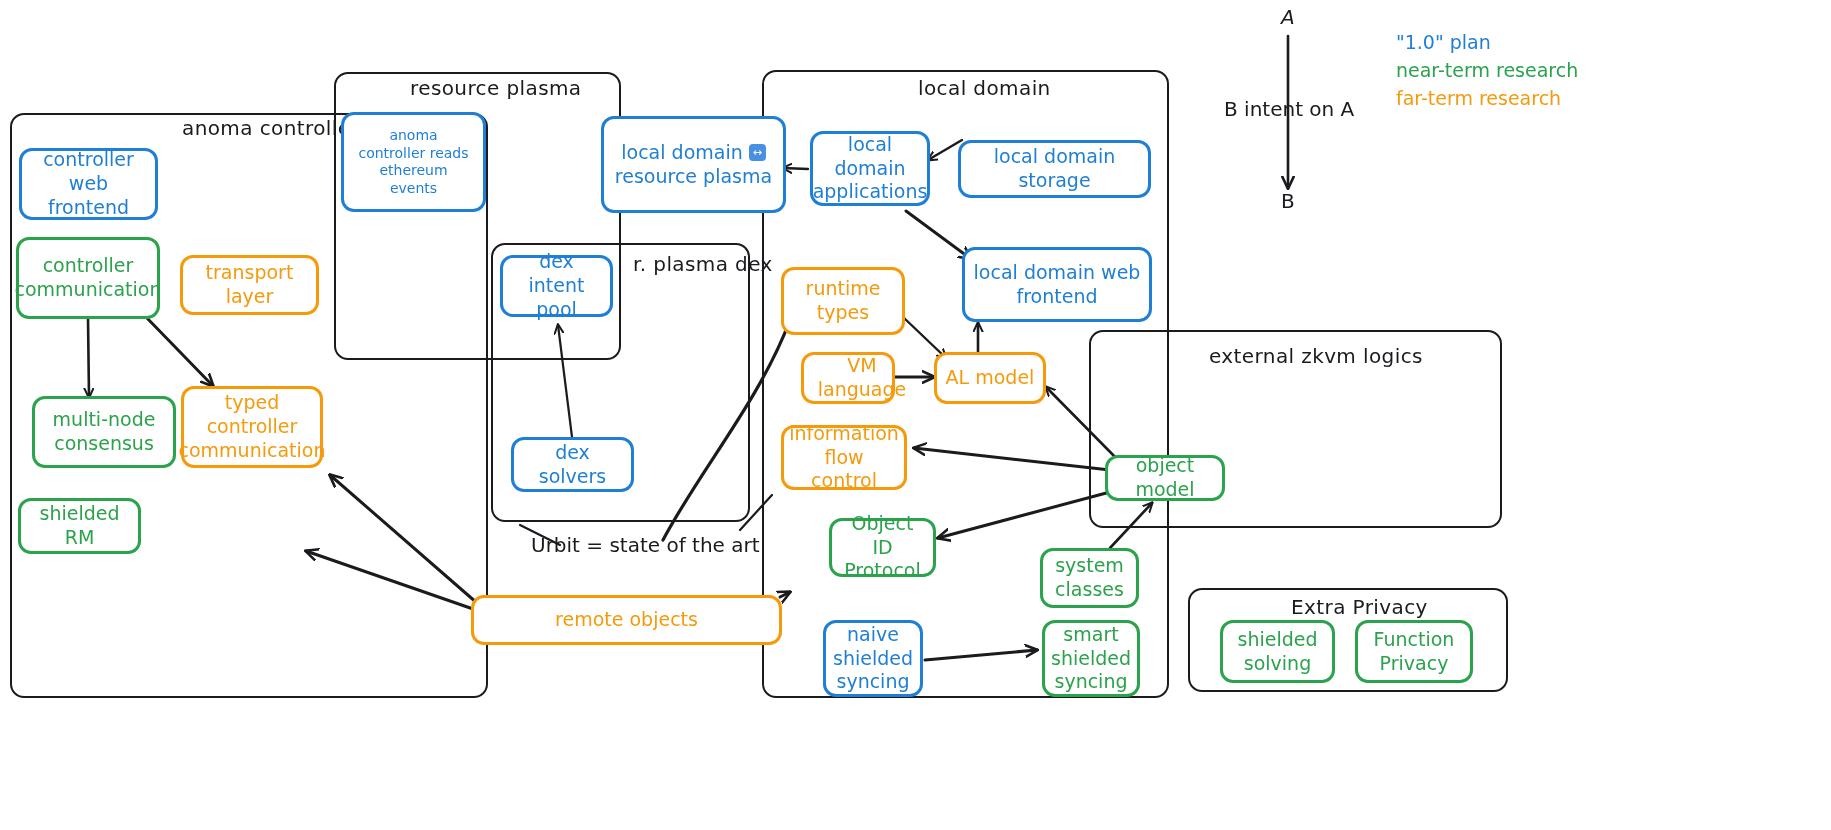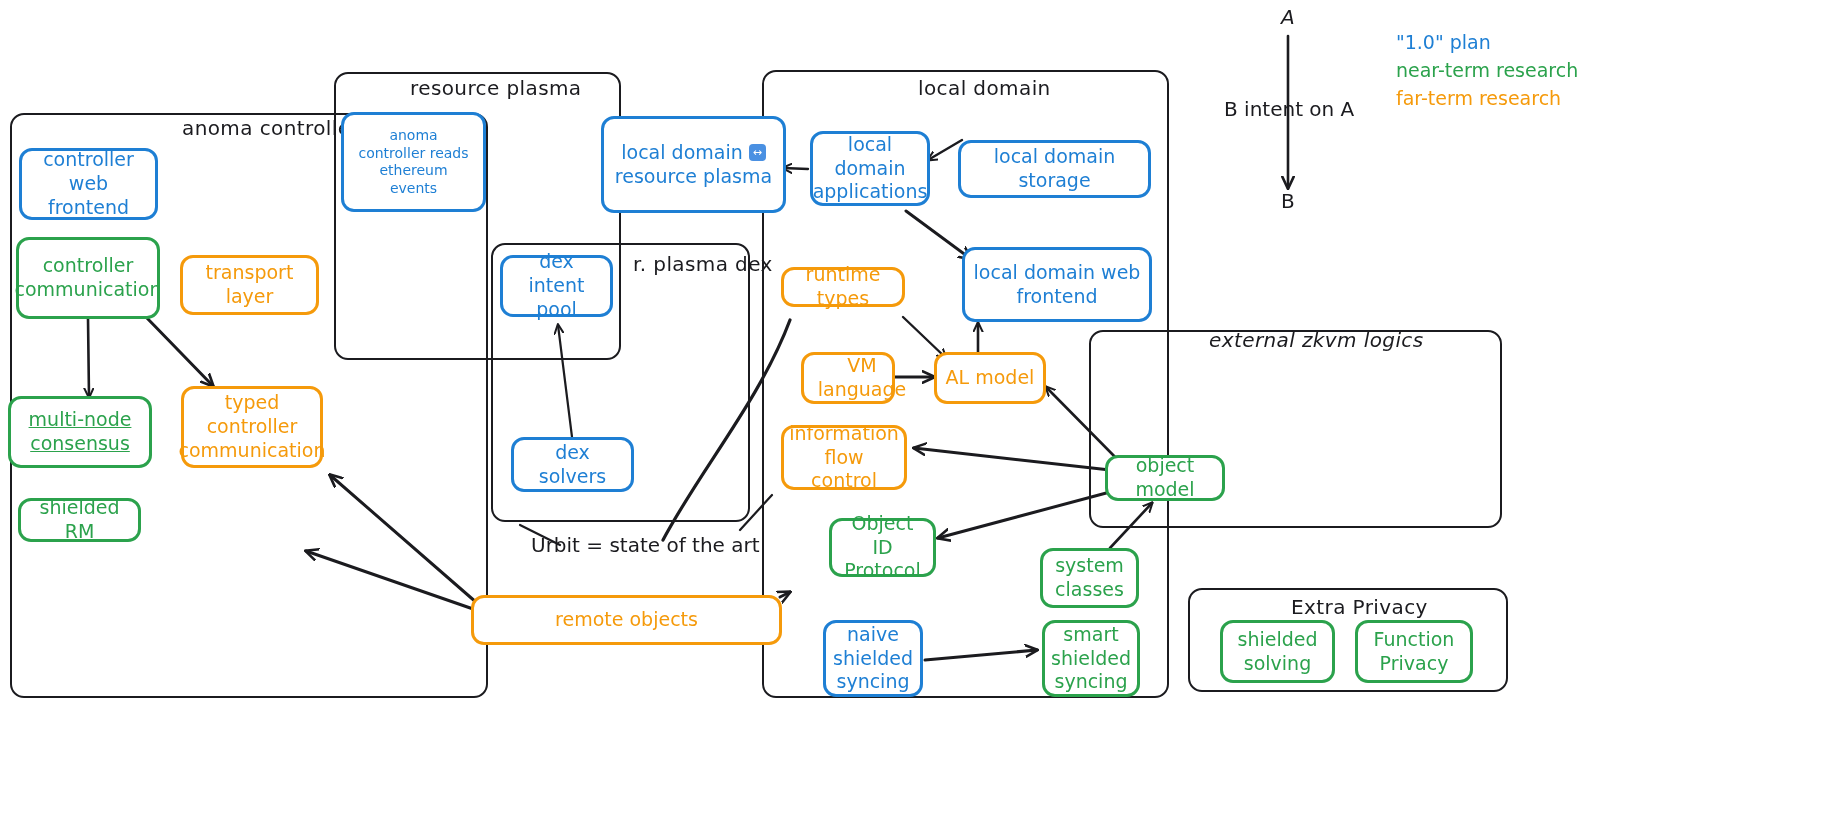--- a/index.html
+++ b/index.html
@@ -97,21 +97,21 @@
   <div class="group" style="left:334px; top:72px; width:287px; height:288px;"></div>
   <div class="group-label" style="left:410px; top:76px;">resource plasma</div>
 
   <div class="group" style="left:491px; top:243px; width:259px; height:279px;"></div>
   <div class="group-label" style="left:633px; top:252px;">r. plasma dex</div>
 
   <div class="group" style="left:762px; top:70px; width:407px; height:628px;"></div>
   <div class="group-label" style="left:918px; top:76px;">local domain</div>
 
   <div class="group" style="left:1089px; top:330px; width:413px; height:198px;"></div>
-  <div class="group-label" style="left:1209px; top:328px;font-style:italic;">external zkvm logics</div>
+  <div class="group-label" style="left:1209px; top:344px;">external zkvm logics</div>
 
   <div class="group" style="left:1188px; top:588px; width:320px; height:104px;"></div>
   <div class="group-label" style="left:1291px; top:595px;">Extra Privacy</div>
 
   <svg class="edges" viewBox="0 0 1831 830">
     <defs>
       <marker id="ah" markerWidth="11" markerHeight="11" refX="9" refY="5.5" orient="auto" markerUnits="userSpaceOnUse">
         <path d="M0,0.8 L10,5.5 L0,10.2" fill="none" stroke="#1b1b1f" stroke-width="2" stroke-linecap="round" stroke-linejoin="round"></path>
       </marker>
       <marker id="ahb" markerWidth="14" markerHeight="14" refX="12" refY="7" orient="auto" markerUnits="userSpaceOnUse">
@@ -164,27 +164,27 @@
   </svg>
 
   <div class="node blue" style="left:19px; top:148px; width:139px; height:72px;">controller web
 frontend</div>
 
   <div class="node green" style="left:16px; top:237px; width:144px; height:82px;">controller
 communication</div>
 
   <div class="node orange" style="left:180px; top:255px; width:139px; height:60px;">transport layer</div>
 
-  <div class="node green" style="left:8px; top:396px; width:144px; height:72px;text-decoration:underline;">multi-node
+  <div class="node green" style="left:32px; top:396px; width:144px; height:72px;">multi-node
 consensus</div>
 
   <div class="node orange" style="left:181px; top:386px; width:142px; height:82px;">typed controller
 communication</div>
 
-  <div class="node green" style="left:18px; top:498px; width:123px; height:44px;">shielded RM</div>
+  <div class="node green" style="left:18px; top:498px; width:123px; height:56px;">shielded RM</div>
 
 
   <div class="node blue" style="left:341px; top:112px; width:145px; height:100px; font-size:14px;">anoma
 controller reads
 ethereum
 events</div>
 
   <div class="node blue" style="left:500px; top:255px; width:113px; height:62px;">dex intent
 pool</div>
 
@@ -201,21 +201,21 @@
   </div>
 
   <div class="node blue" style="left:810px; top:131px; width:120px; height:75px;">local domain
 applications</div>
 
   <div class="node blue" style="left:958px; top:140px; width:193px; height:58px;">local domain storage</div>
 
   <div class="node blue" style="left:962px; top:247px; width:190px; height:75px;">local domain web
 frontend</div>
 
-  <div class="node orange" style="left:781px; top:267px; width:124px; height:40px;">runtime types</div>
+  <div class="node orange" style="left:781px; top:267px; width:124px; height:68px;">runtime types</div>
 
   <div class="node orange" style="left:801px; top:352px; width:94px; height:52px;padding-left:36px;">VM language</div>
 
   <div class="node orange" style="left:934px; top:352px; width:112px; height:52px;">AL model</div>
 
   <div class="node orange" style="left:781px; top:425px; width:126px; height:65px;">information
 flow control</div>
 
   <div class="node green" style="left:829px; top:518px; width:107px; height:59px;">Object ID
 Protocol</div>

